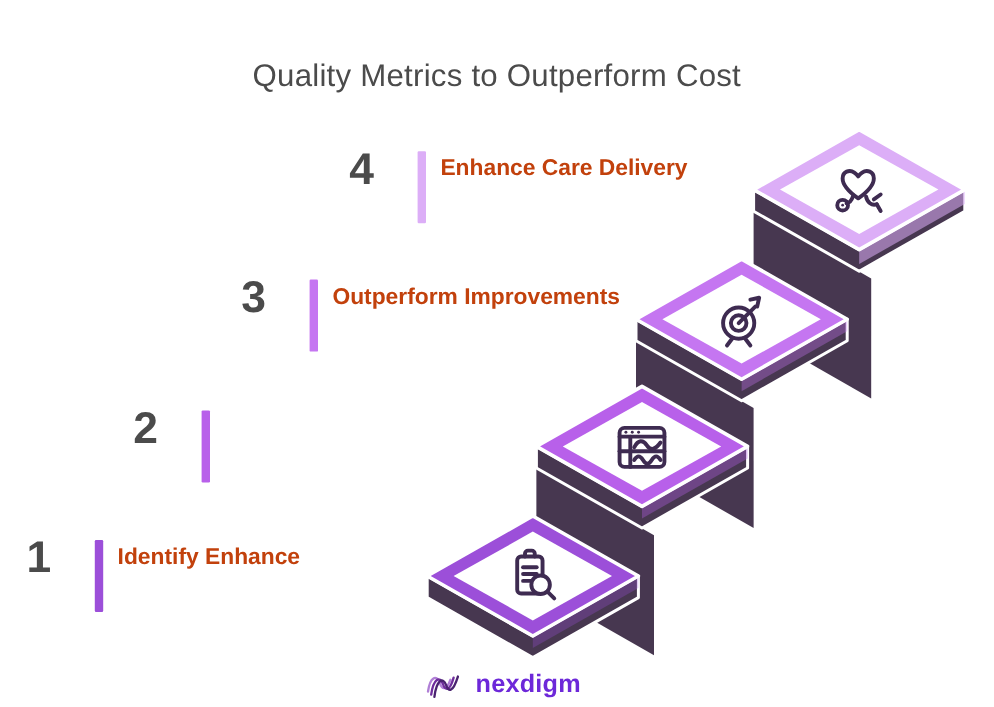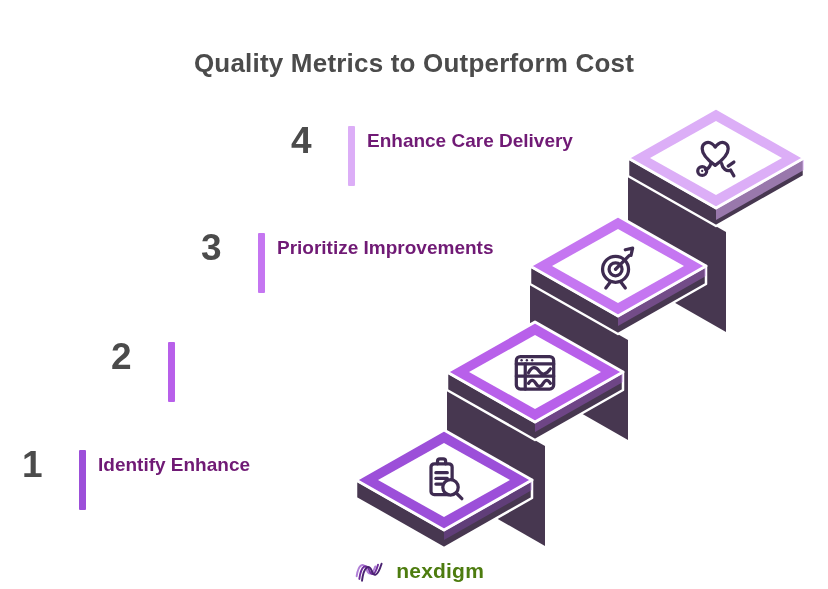--- a/index.html
+++ b/index.html
@@ -1,25 +1,25 @@
 <!DOCTYPE html>
 <html><head>
 <meta charset="utf-8">
 <style>
   html,body{margin:0;padding:0;background:#ffffff;}
   #canvas{position:relative;width:828px;height:589px;background:#ffffff;overflow:hidden;
           font-family:"Liberation Sans","DejaVu Sans",sans-serif;}
   .title{position:absolute;top:48px;left:0;right:0;text-align:center;
-         font-size:26px;font-weight:bold;color:#4b4b4b;letter-spacing:.2px;}
+         font-size:26px;font-weight:normal;color:#4b4b4b;letter-spacing:.2px;}
   .step-row{position:absolute;width:360px;height:90px;}
   .step-num{position:absolute;left:0;top:12px;font-size:37px;font-weight:bold;
             color:#4b4b4b;line-height:40px;}
   .step-bar{position:absolute;left:57px;top:17px;width:7px;height:60px;border-radius:1px;}
   .step-label{position:absolute;left:76px;top:22px;font-size:19px;font-weight:bold;
-              color:#701a75;line-height:20px;white-space:nowrap;}
+              color:#c2410c;line-height:20px;white-space:nowrap;}
   #row-1{left:22px;top:433px;}
   #row-2{left:111px;top:325px;}
   #row-3{left:201px;top:216px;}
   #row-4{left:291px;top:109px;}
   #stairs{position:absolute;left:0;top:0;}
   .logo{position:absolute;left:354px;top:553px;width:130px;height:34px;display:flex;align-items:center;}
   .logo-text{font-size:21px;font-weight:bold;letter-spacing:.2px;margin-left:7px;margin-top:2px;}
 </style>
 </head>
 <body>
@@ -100,34 +100,34 @@
   </svg>
 
   <div class="step-row" id="row-4">
     <span class="step-num">4</span>
     <div class="step-bar" style="background: rgb(220, 174, 247);"></div>
     <span class="step-label">Enhance Care Delivery</span>
   </div>
   <div class="step-row" id="row-3">
     <span class="step-num">3</span>
     <div class="step-bar" style="background: rgb(197, 118, 241);"></div>
-    <span class="step-label">Prioritize Improvements</span>
+    <span class="step-label">Outperform Improvements</span>
   </div>
   <div class="step-row" id="row-2">
     <span class="step-num">2</span>
     <div class="step-bar" style="background: rgb(184, 96, 234);"></div>
   </div>
   <div class="step-row" id="row-1">
     <span class="step-num">1</span>
     <div class="step-bar" style="background: rgb(156, 79, 217);"></div>
     <span class="step-label">Identify Enhance</span>
   </div>
 
   <div class="logo">
     <svg width="32" height="32" viewBox="0 0 34 34" fill="none" stroke-width="2.2" stroke-linecap="round">
       <path d="M3,24 C5,10 11,8 14,16 C16,22 20,24 24,13" stroke="#b07fd6"></path>
       <path d="M6,27 C8,12 14,9 17,17 C19,23 23,25 27,11" stroke="#6f2d9c"></path>
       <path d="M9,29 C11,13 17,10 20,18 C22,24 26,26 31,10" stroke="#4a2370"></path>
     </svg>
-    <span class="logo-text" style="color: #4d7c0f; margin-left: 12px;">nexdigm</span>
+    <span class="logo-text" style="color: #6d28d9; margin-left: 12px;">nexdigm</span>
   </div>
 
 </div>
 
 </body></html>

